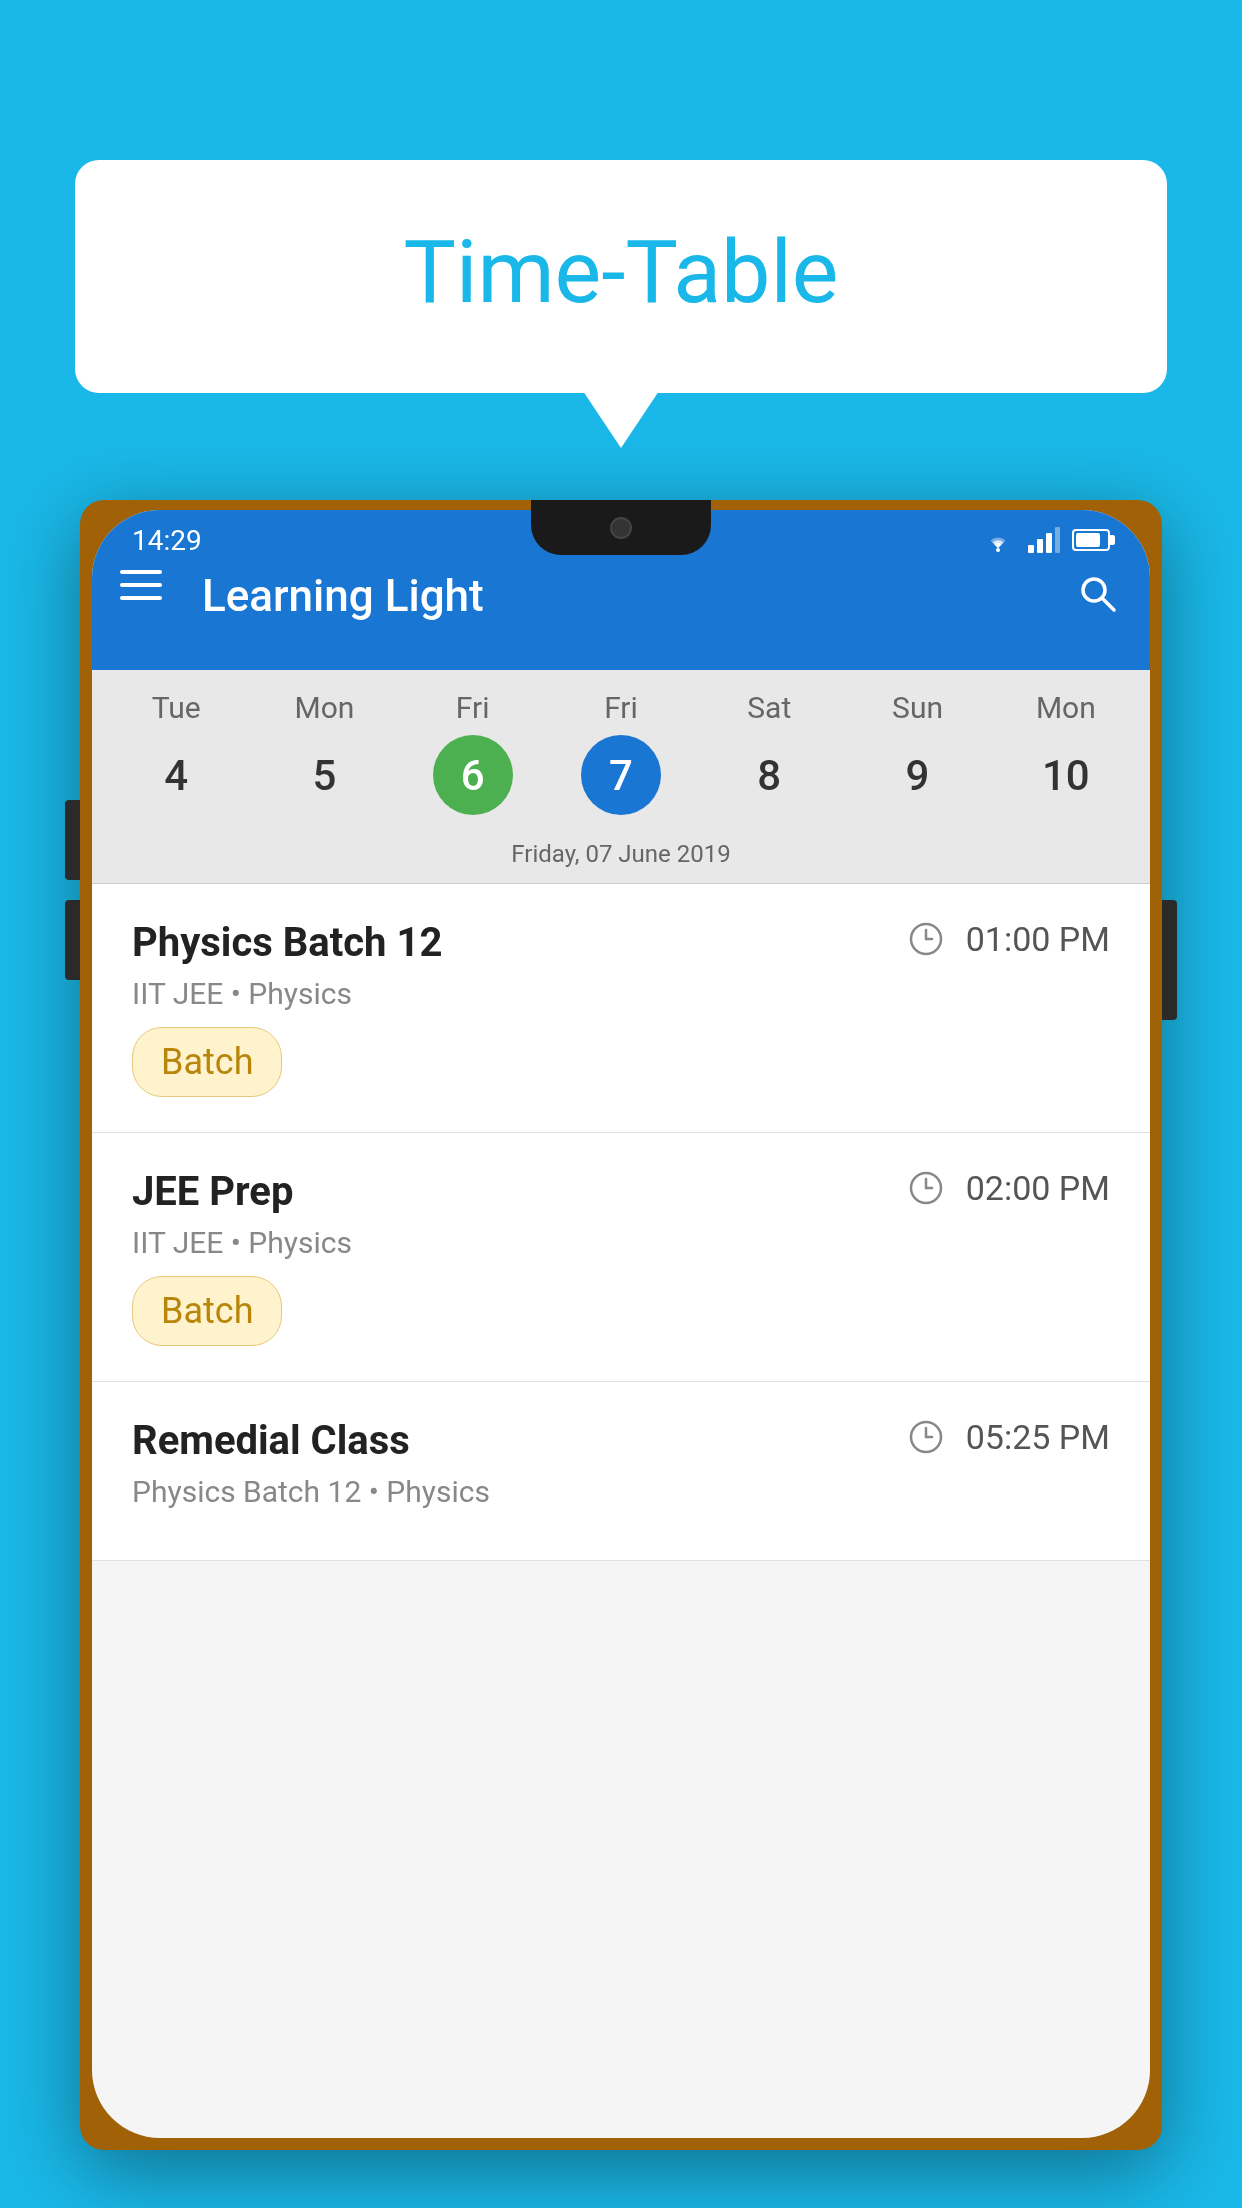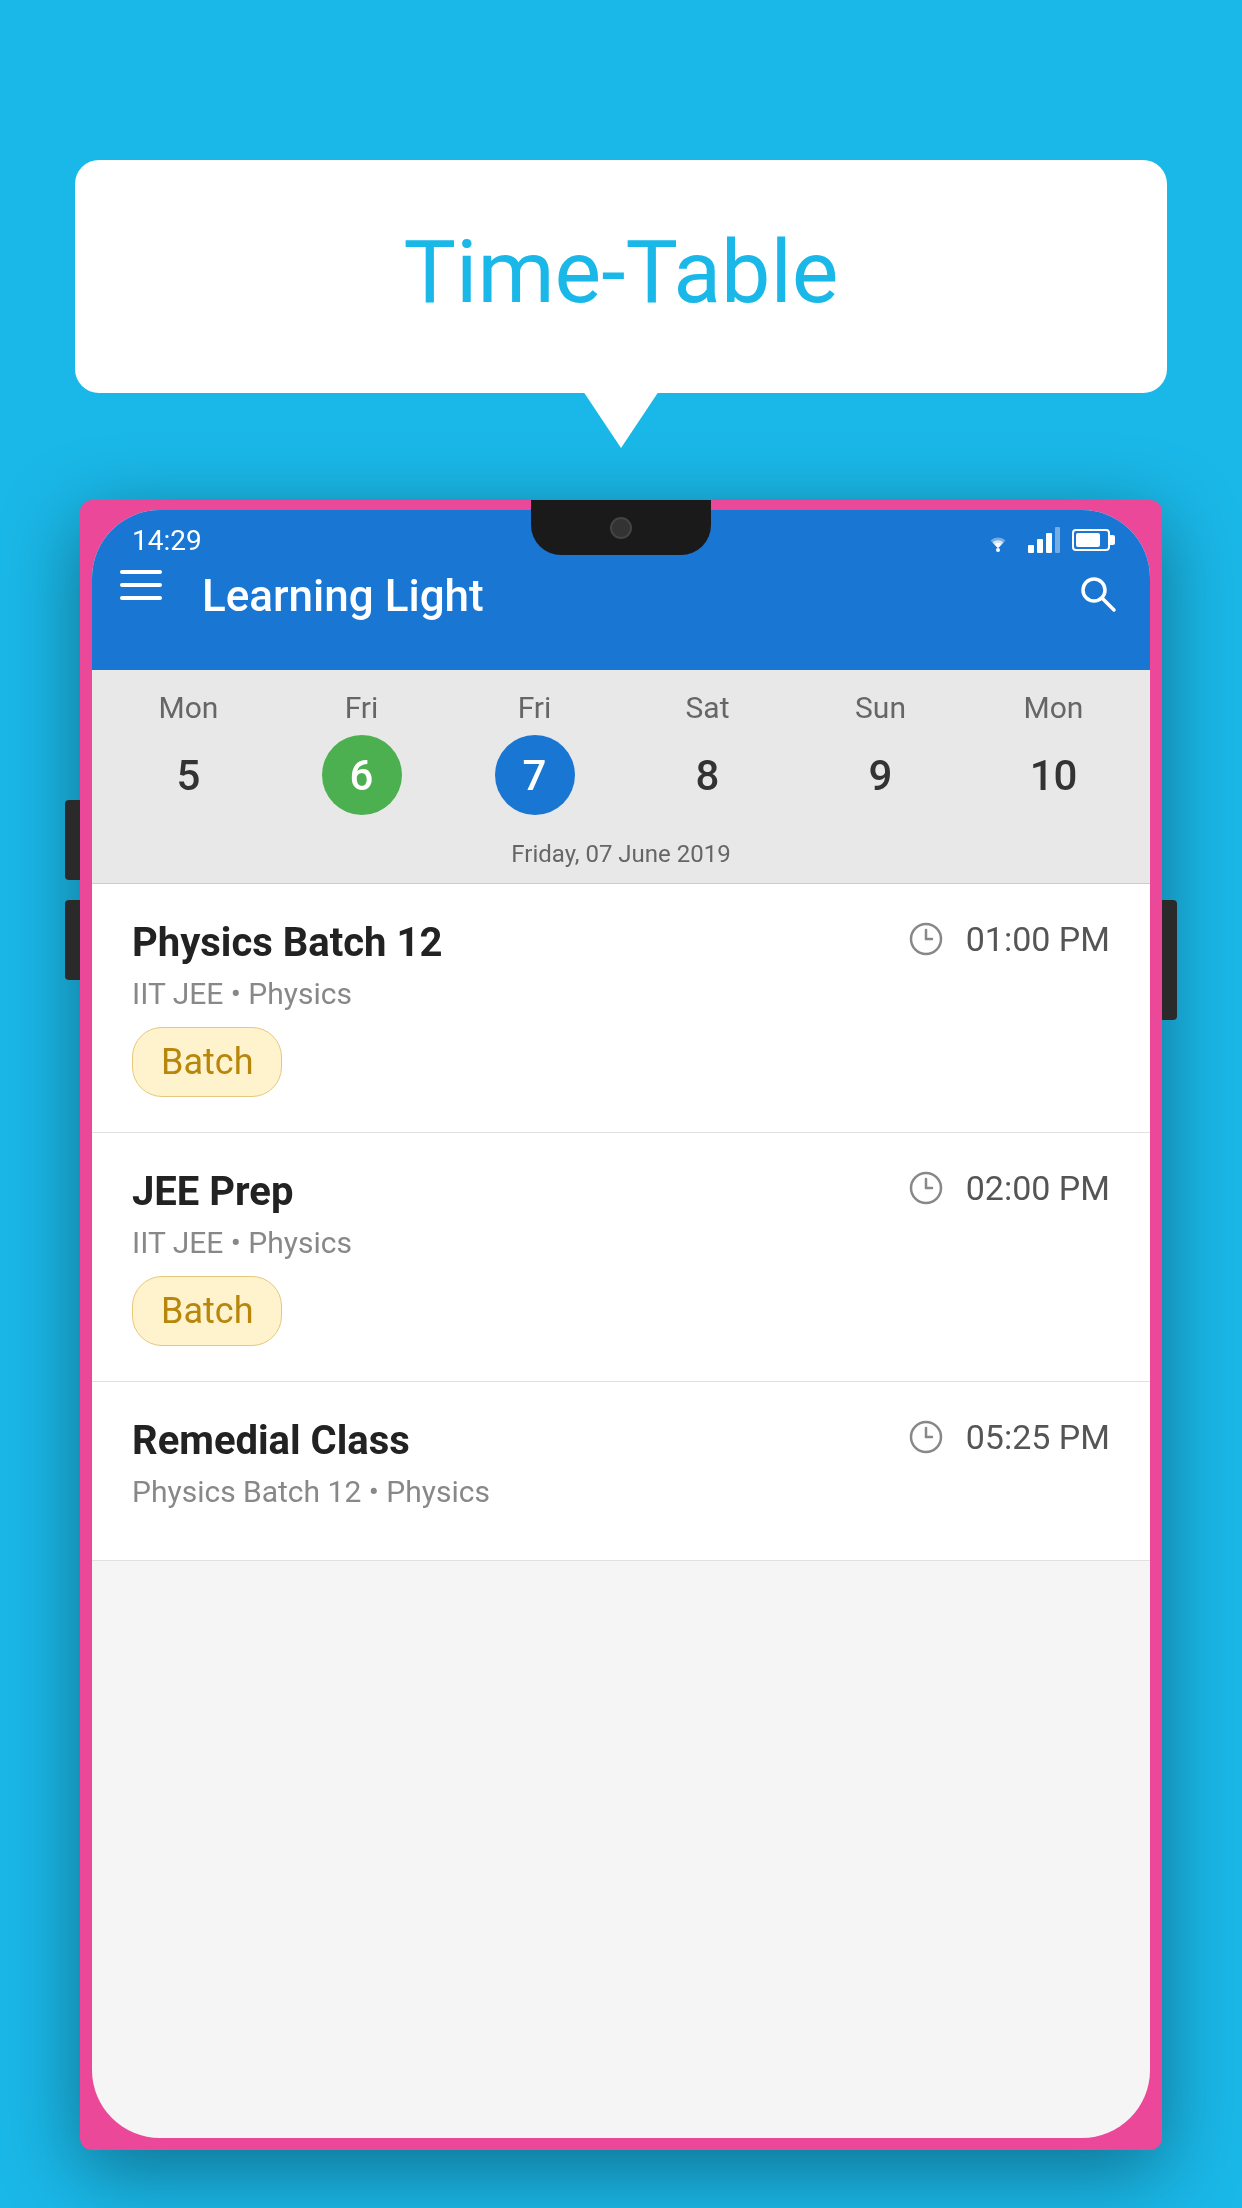--- a/index.html
+++ b/index.html
@@ -59,22 +59,22 @@
     
     .phone-container {
       position: absolute;
       top: 500px;
       left: 80px;
       right: 80px;
       bottom: 0;
     }
 
     .phone-frame {
-      background: #ec4899;
-      border-radius: 12px;
+      background: #a16207;
+      border-radius: 24px;
       padding: 0;
       position: relative;
       width: 100%;
       height: 1650px;
       box-shadow: 0 20px 80px rgba(0,0,0,0.4);
     }
 
     
     .notch {
       position: absolute;
@@ -399,20 +399,24 @@
           <svg width="44" height="44" viewBox="0 0 44 44" fill="none">
             <circle cx="18" cy="18" r="11" stroke="white" stroke-width="3.5" fill="none"></circle>
             <line x1="26" y1="26" x2="38" y2="38" stroke="white" stroke-width="3.5" stroke-linecap="round"></line>
           </svg>
         </div>
       </div>
 
       <div class="calendar-strip">
         <div class="days-row" id="days-row">
 
+        <div class="day-cell">
+              <div class="day-label">Tue</div>
+              <div class="day-number">4</div>
+            </div>
             <div class="day-cell">
               <div class="day-label">Mon</div>
               <div class="day-number">5</div>
             </div>
             <div class="day-cell">
               <div class="day-label">Fri</div>
               <div class="day-number today">6</div>
             </div>
             <div class="day-cell">
               <div class="day-label">Fri</div>

